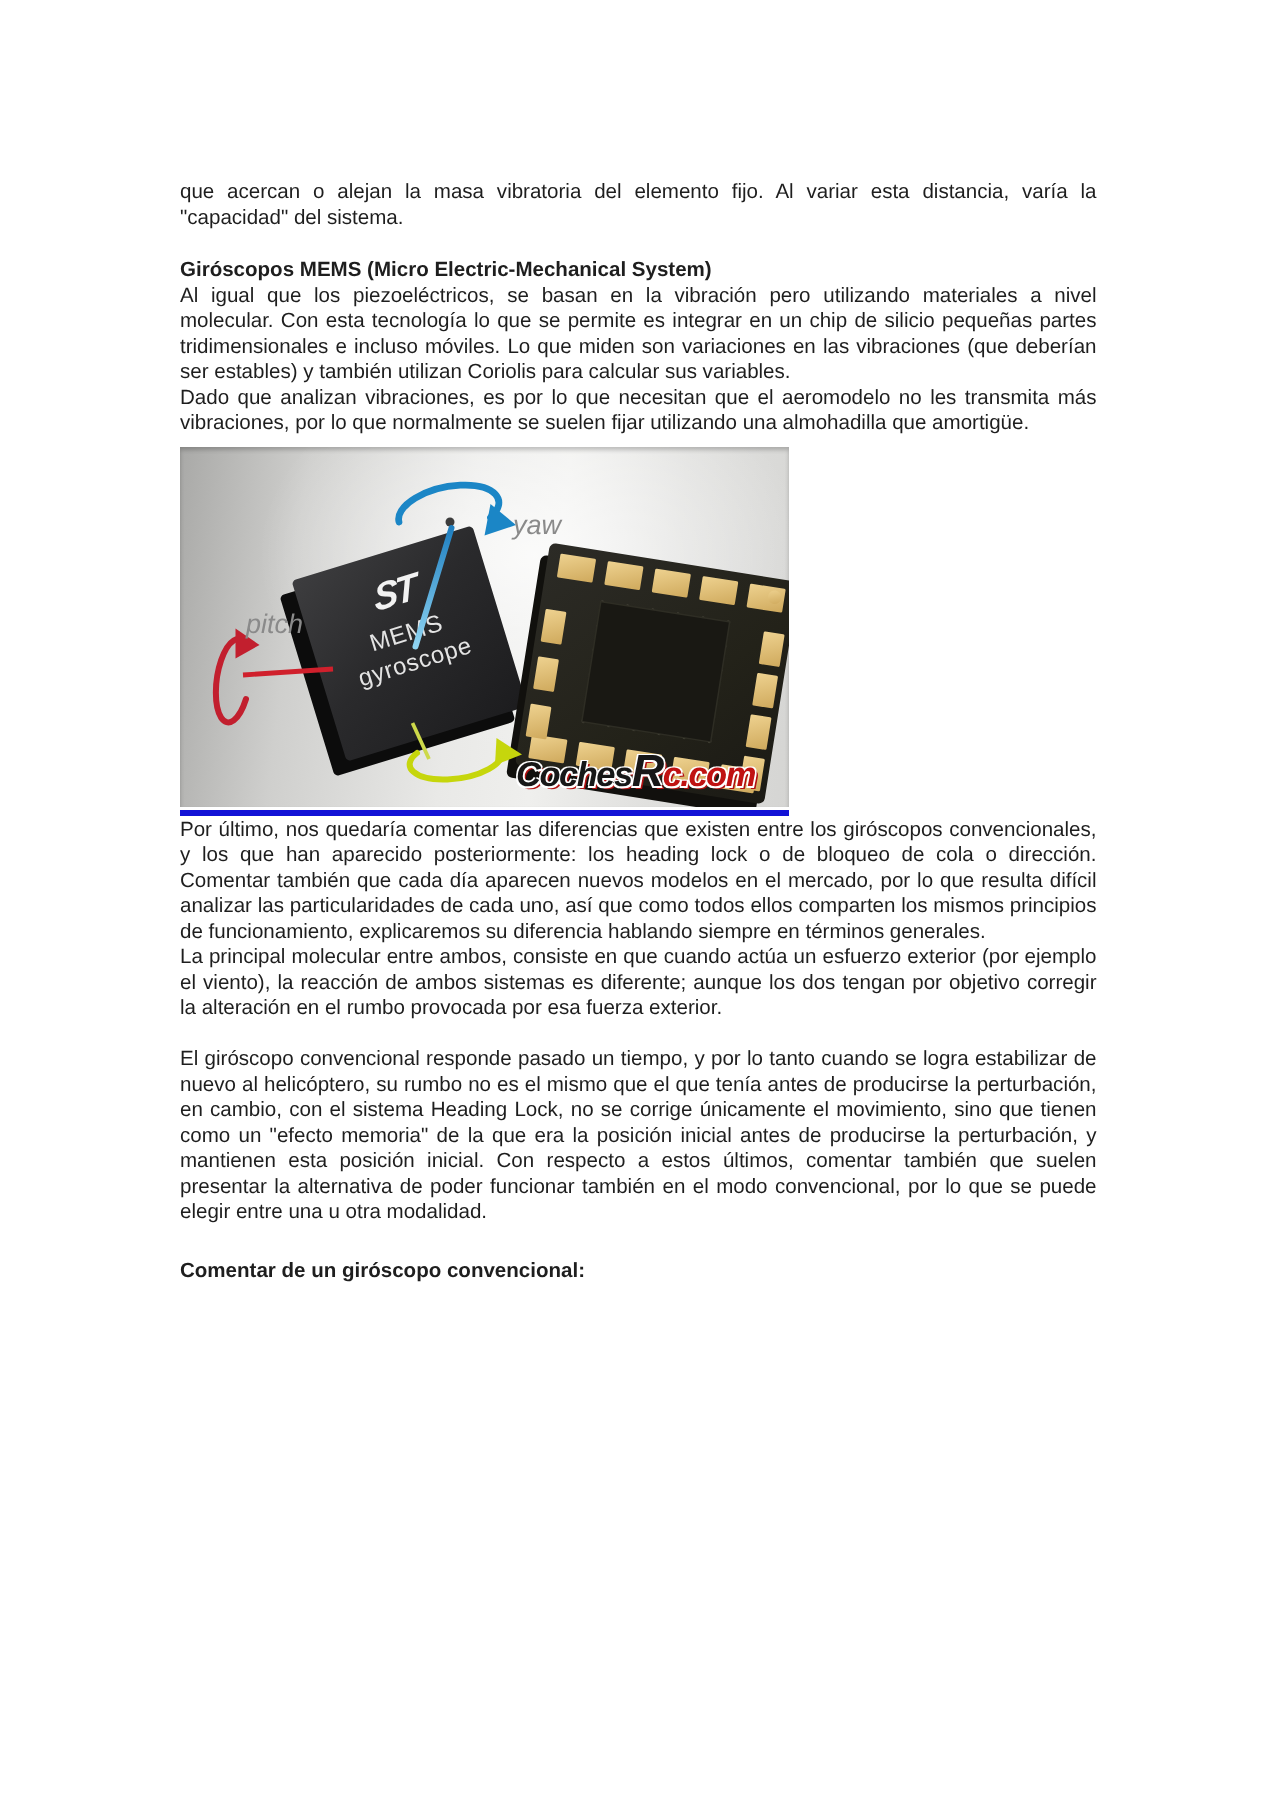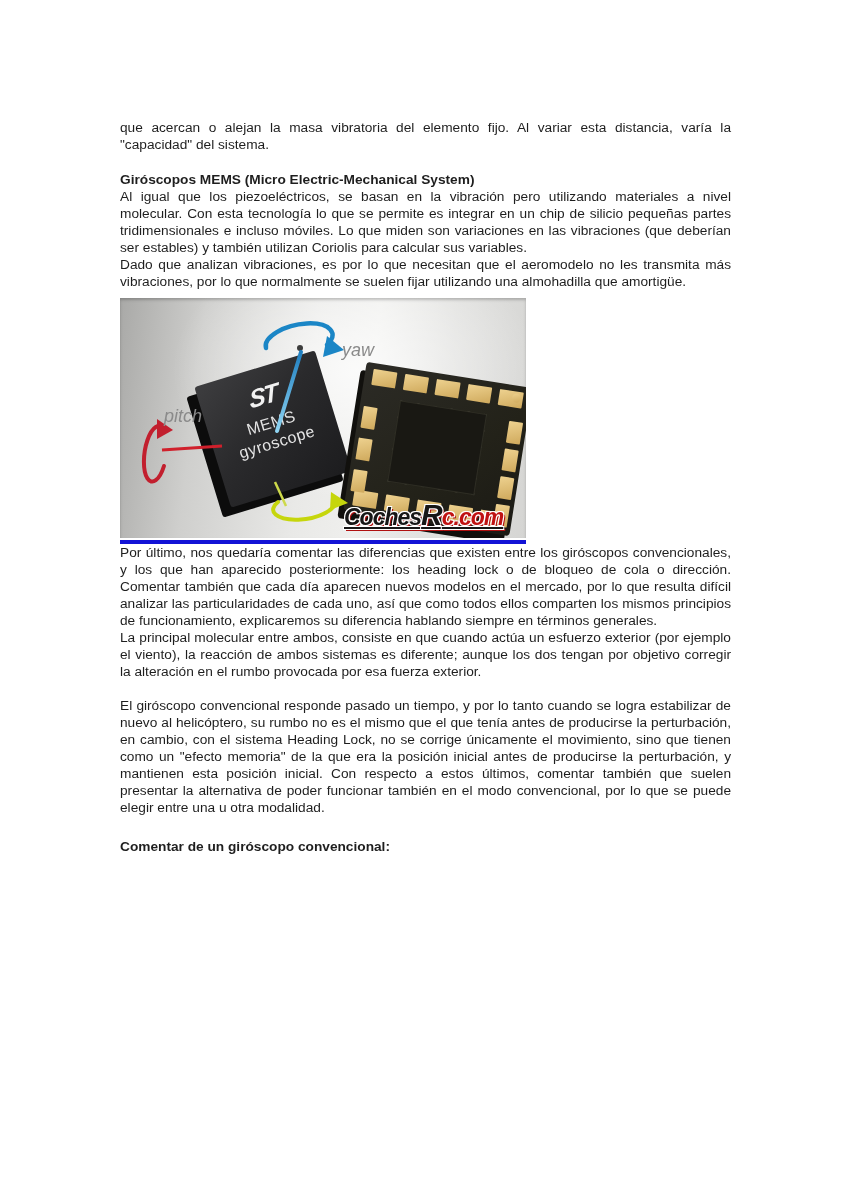--- a/index.html
+++ b/index.html
@@ -52,21 +52,21 @@
 
   .axes{position:absolute;left:0;top:0;pointer-events:none;}
   .axlabel{position:absolute;color:#8a8a8a;font-size:18px;font-style:italic;}
   .lab-yaw{left:222px;top:42px;}
   .lab-pitch{left:44px;top:108px;}
   .lab-roll{left:198px;top:221px;margin-top:28px;}
 
   .wm{position:absolute;left:224px;top:200px;font-style:italic;font-weight:800;
       font-size:23px;letter-spacing:-1px;white-space:nowrap;
       color:#171717;
-      text-shadow:-1px -1px 0 #fff,1px -1px 0 #fff,-1px 1px 0 #fff,1px 1px 0 #fff,2px 2px 0 #b01010;text-decoration:underline;}
+      text-shadow:-1px -1px 0 #fff,1px -1px 0 #fff,-1px 1px 0 #fff,1px 1px 0 #fff,2px 2px 0 #b01010;}
   .wm .bigR{font-size:30px;color:#171717;}
   .wm .dotcom{color:#c01212;}
 </style>
 </head>
 <body>
 
 <div class="page">
   <div class="doc">
 
     <p><span>que acercan o alejan la masa vibratoria del elemento fijo. Al variar esta distancia, varía la "capacidad" del sistema.</span></p>

